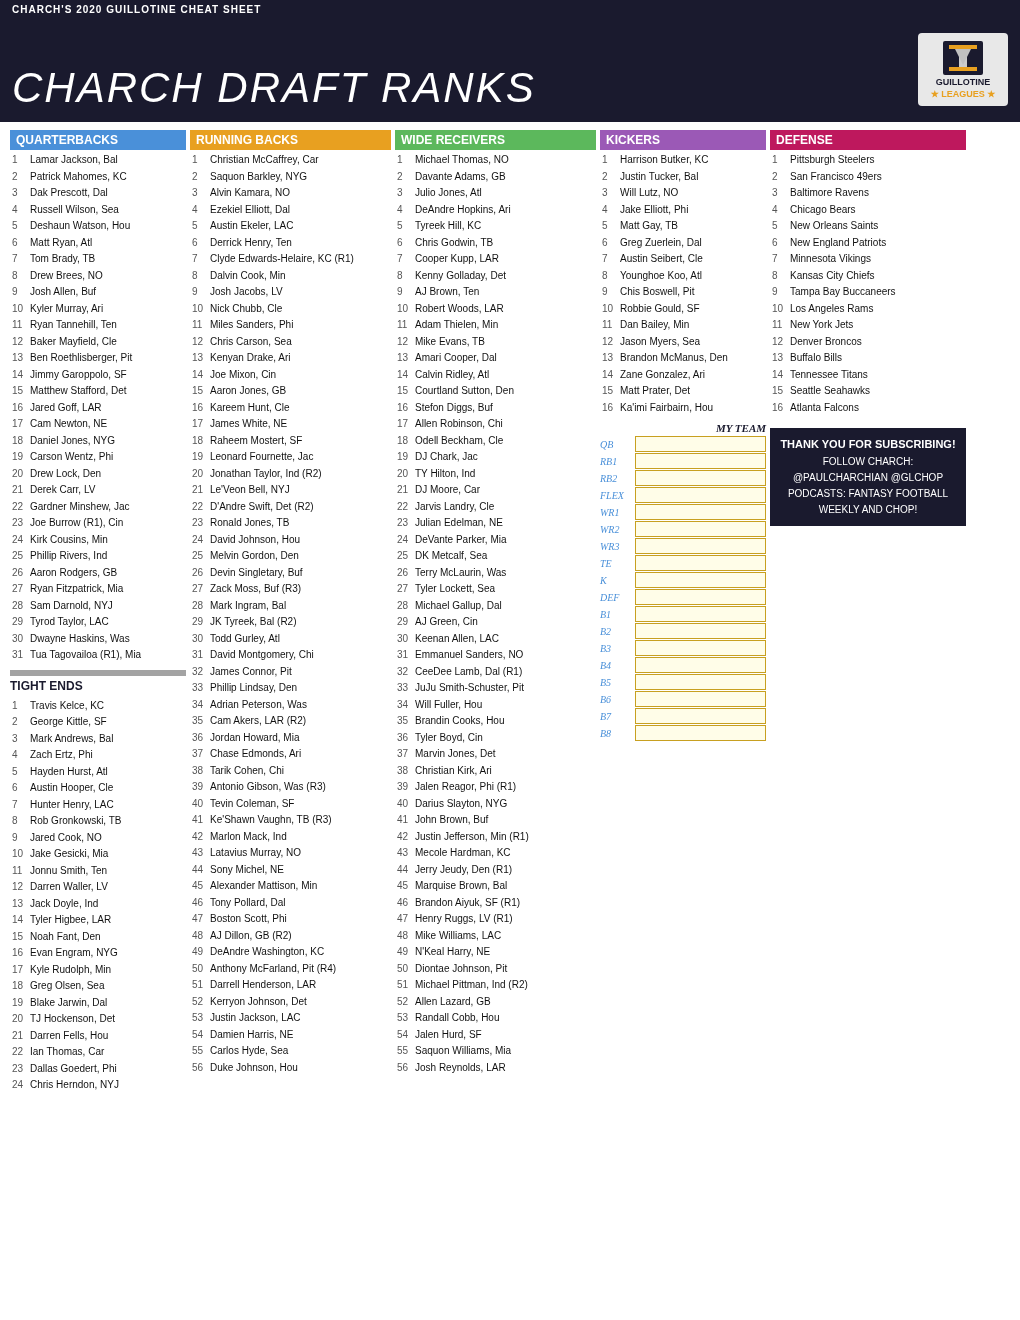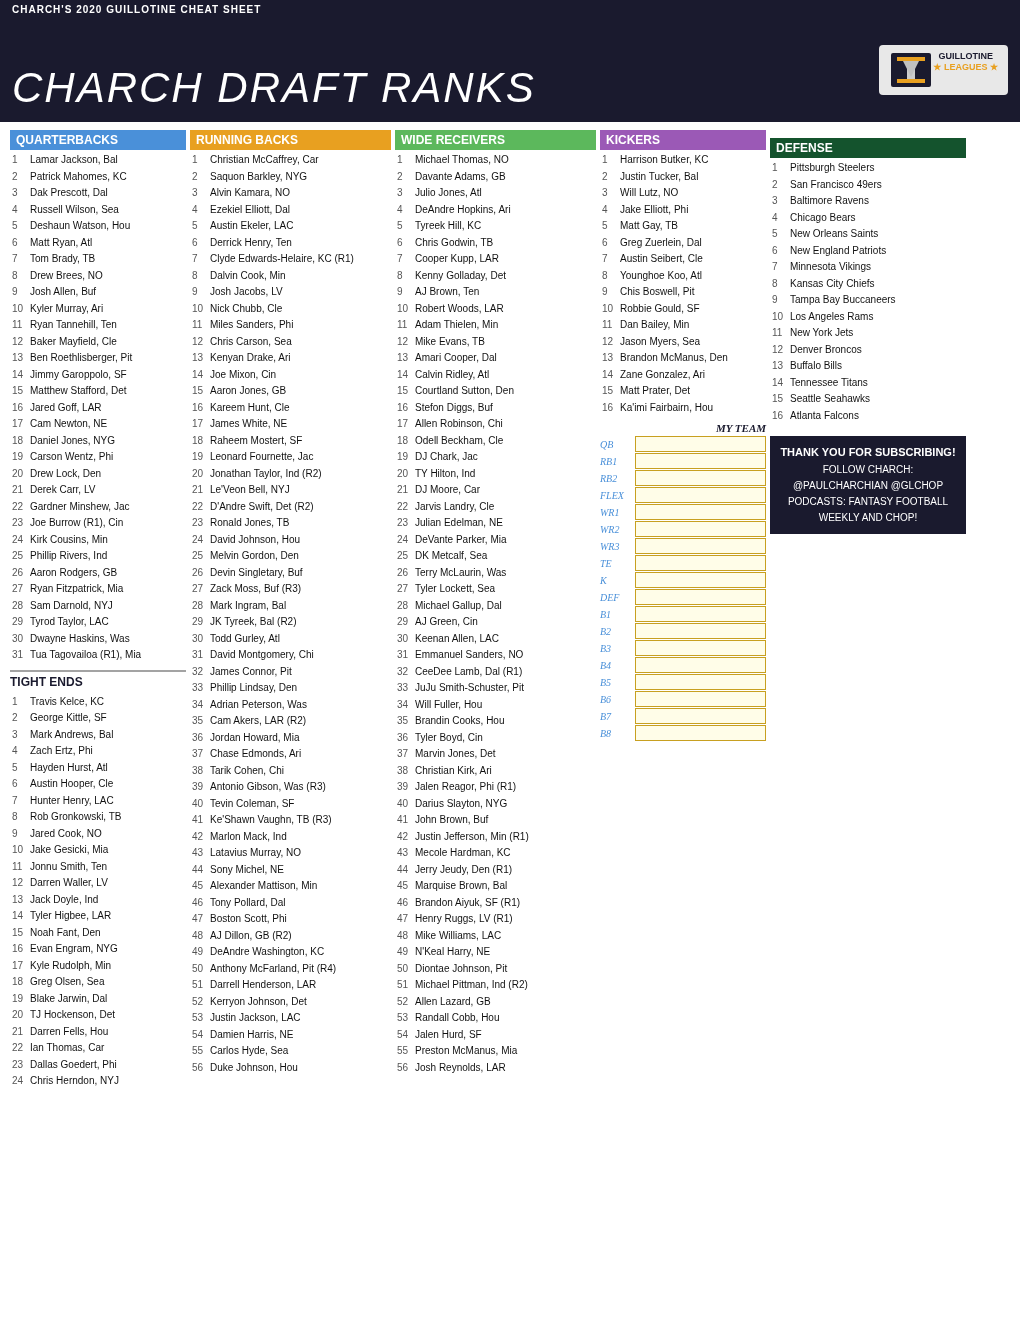--- a/index.html
+++ b/index.html
@@ -29,23 +29,24 @@
       font-family: Impact, Arial Black, sans-serif;
       font-size: 42px;
       font-style: italic;
       color: #fff;
       text-transform: uppercase;
       letter-spacing: 2px;
       margin-top: 37px;
     }
     .logo-area {
       display: flex;
-      flex-direction: row;
+      flex-direction: column;
+      align-items: center;
       background: #e8e8e8;
-      padding: 6px 10px;
+      padding: 6px 4px;
       border-radius: 4px;
       min-width: 90px;
     }
     .main-content {
       display: grid;
       grid-template-columns: 180px 205px 205px 170px 200px;
       gap: 0;
       padding: 8px 8px 8px 8px;
     }
     .column {
@@ -55,21 +56,21 @@
       font-size: 12px;
       font-weight: bold;
       color: #fff;
       padding: 3px 6px;
       margin-bottom: 2px;
     }
     .col-header.qb { background: #4a90d9; }
     .col-header.rb { background: #e8a020; }
     .col-header.wr { background: #5cb85c; }
     .col-header.k { background: #9b59b6; }
-    .col-header.def { background: #14532d; margin-top: 8px; }
+    .col-header.def { background: #be185d; }
     .player-row {
       display: flex;
       align-items: baseline;
       padding: 1px 2px;
       line-height: 1.45;
     }
     .player-num {
       min-width: 18px;
       color: #555;
       font-size: 10px;
@@ -274,21 +275,21 @@
         </div>
         <div class="player-row">
           <span class="player-num">30</span>
           <span class="player-name">Dwayne Haskins, Was</span>
         </div>
         <div class="player-row">
           <span class="player-num">31</span>
           <span class="player-name">Tua Tagovailoa (R1), Mia</span>
         </div>
       </div>
-    <div class="te-header" style="font-size:12px;font-weight:bold;color:#1a1a2e;padding:3px 0;margin-top:6px;margin-bottom:2px;border-top:2px solid #a3a3a3;">TIGHT ENDS</div>
+    <div class="te-header" style="font-size:12px;font-weight:bold;color:#1a1a2e;padding:3px 0;margin-top:6px;margin-bottom:2px;border-top:6px solid #a3a3a3;">TIGHT ENDS</div>
     <div id="te-list">
         <div class="player-row">
           <span class="player-num">1</span>
           <span class="player-name">Travis Kelce, KC</span>
         </div>
         <div class="player-row">
           <span class="player-num">2</span>
           <span class="player-name">George Kittle, SF</span>
         </div>
         <div class="player-row">
@@ -826,21 +827,21 @@
         <div class="player-row">
           <span class="player-num">53</span>
           <span class="player-name">Randall Cobb, Hou</span>
         </div>
         <div class="player-row">
           <span class="player-num">54</span>
           <span class="player-name">Jalen Hurd, SF</span>
         </div>
         <div class="player-row">
           <span class="player-num">55</span>
-          <span class="player-name">Preston McManus, Mia</span>
+          <span class="player-name">Saquon Williams, Mia</span>
         </div>
         <div class="player-row">
           <span class="player-num">56</span>
           <span class="player-name">Josh Reynolds, LAR</span>
         </div>
       </div>
   </div>
 
   <div class="column">
     <div class="col-header k">KICKERS</div>

